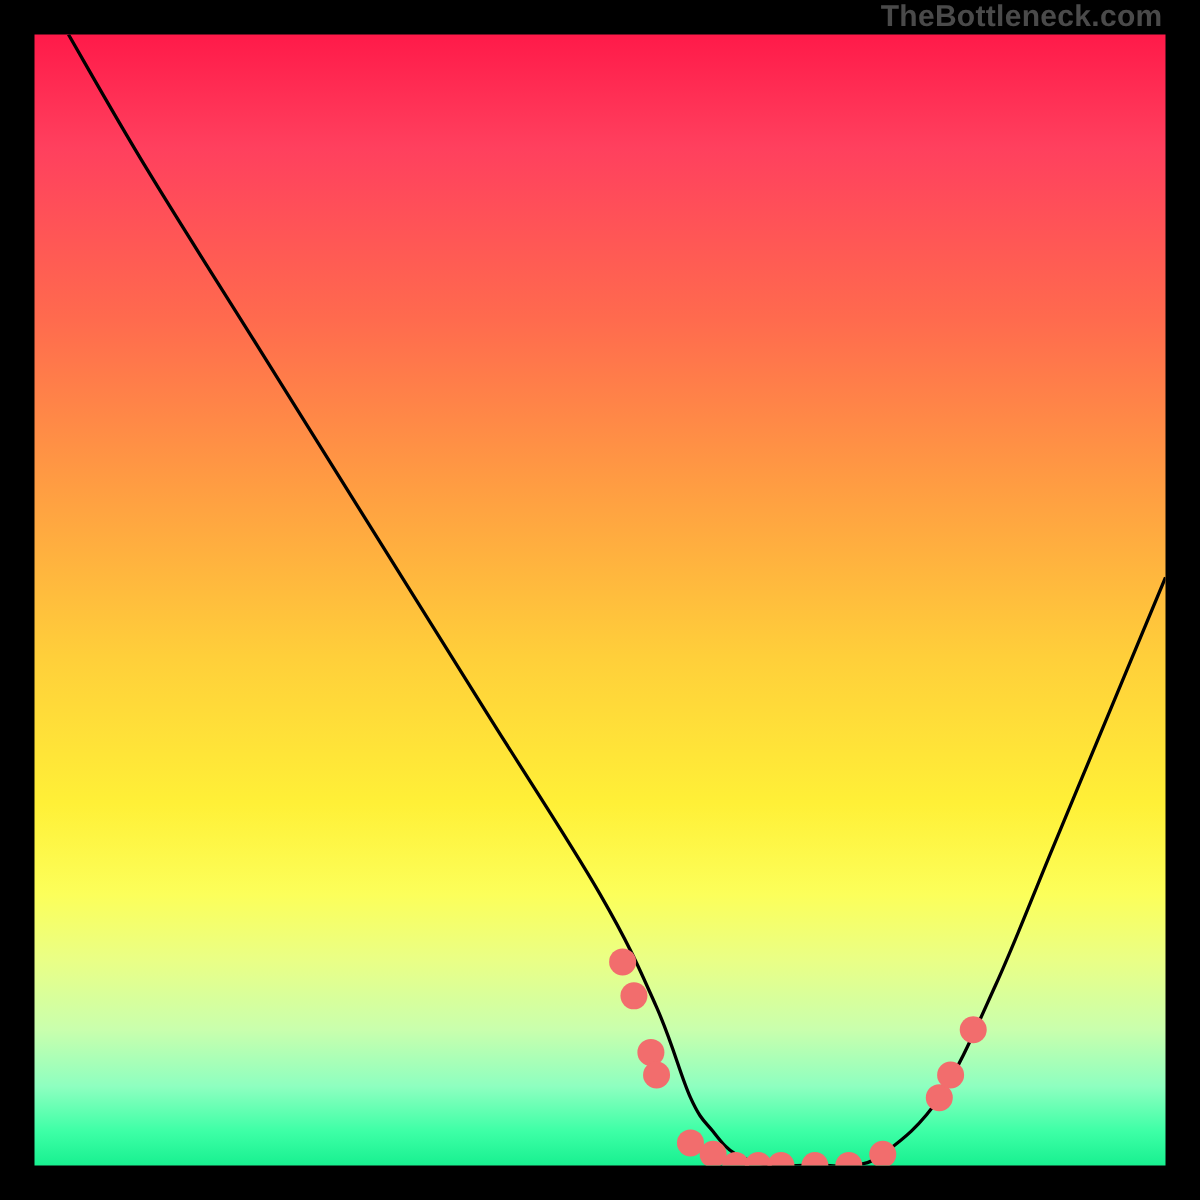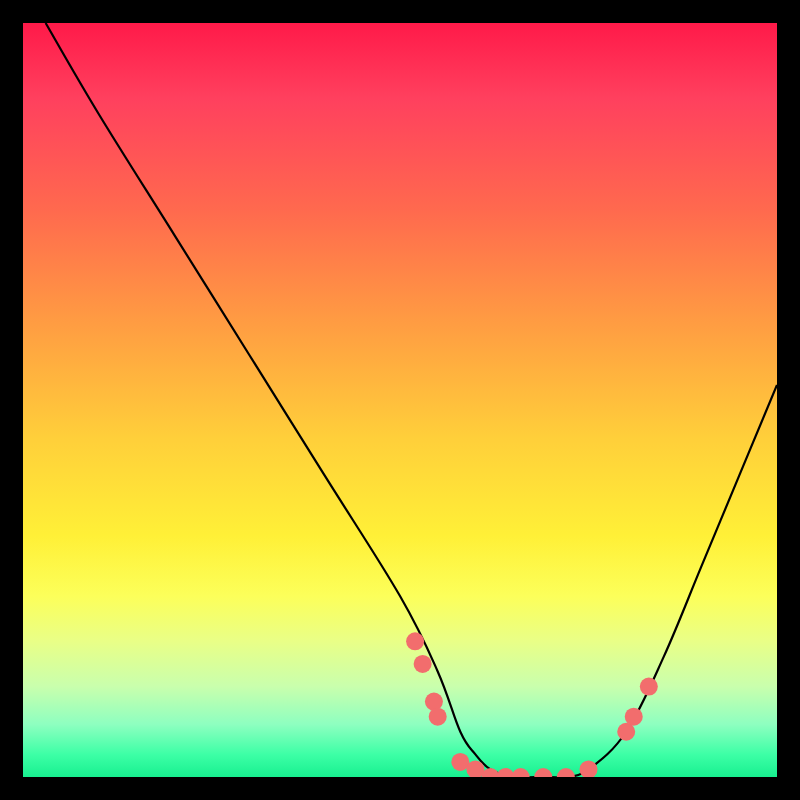--- a/index.html
+++ b/index.html
@@ -76,13 +76,14 @@
           <circle cx="497.64000000000004" cy="754" r="9" fill="#f26d6d"></circle>
           <circle cx="520.26" cy="754" r="9" fill="#f26d6d"></circle>
           <circle cx="542.88" cy="754" r="9" fill="#f26d6d"></circle>
           <circle cx="565.5" cy="746.46" r="9" fill="#f26d6d"></circle>
           <circle cx="603.2" cy="708.76" r="9" fill="#f26d6d"></circle>
           <circle cx="610.74" cy="693.68" r="9" fill="#f26d6d"></circle>
           <circle cx="625.8199999999999" cy="663.52" r="9" fill="#f26d6d"></circle>
         </g>
     </svg>
   </div>
+  <div class="watermark">TheBottleneck.com</div>
 </div>
 
 </body></html>

